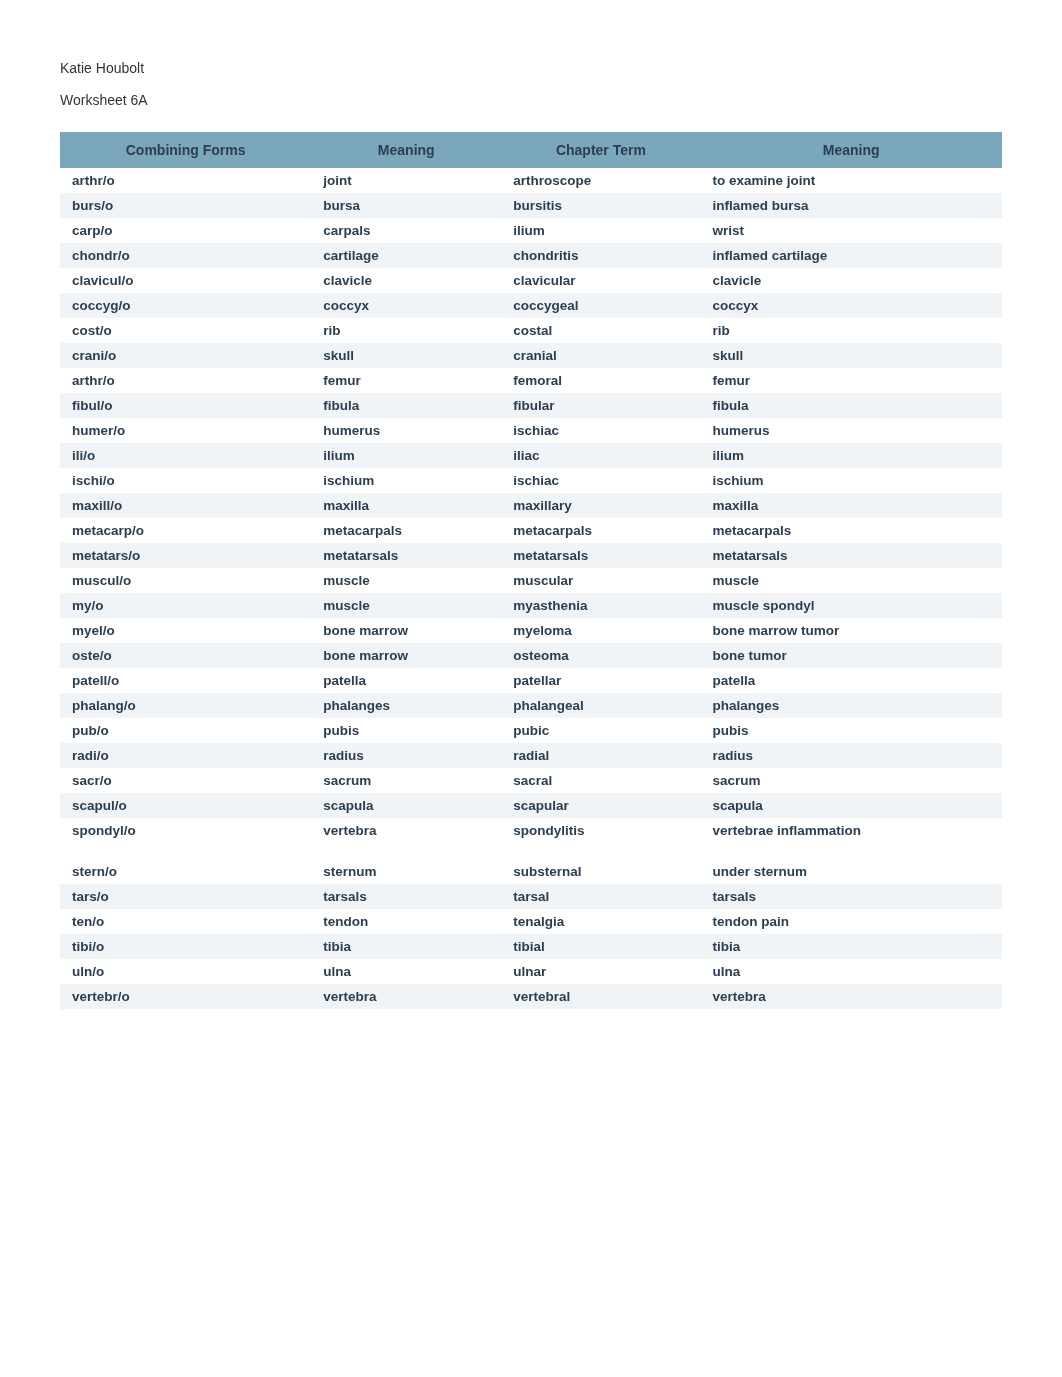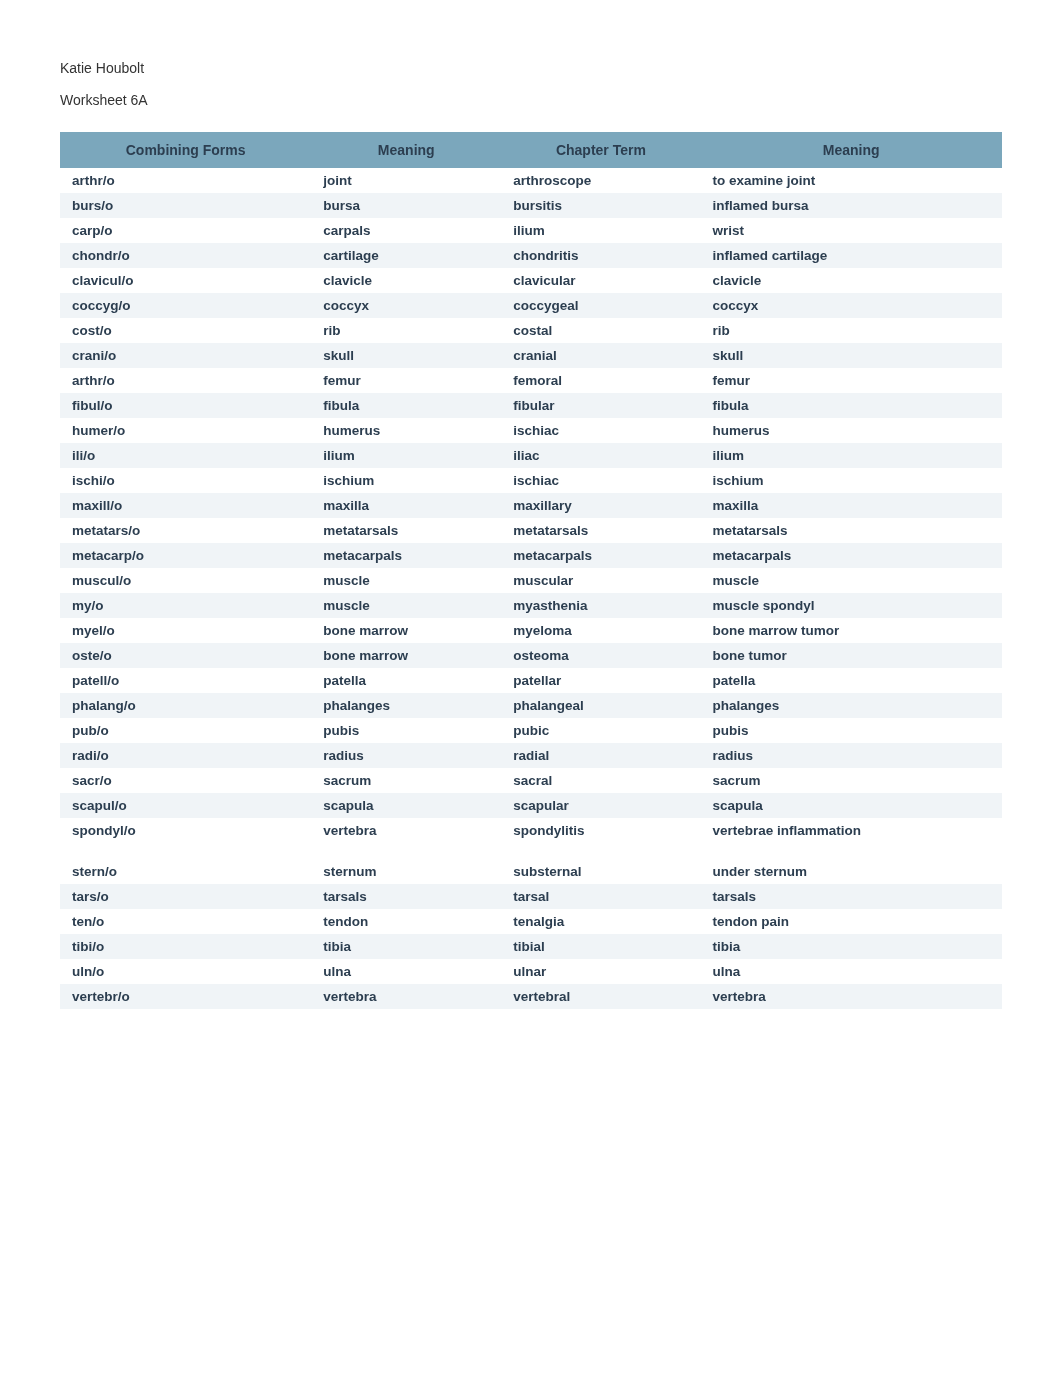--- a/index.html
+++ b/index.html
@@ -148,30 +148,30 @@
           <td>ischiac</td>
           <td>ischium</td>
         </tr>
         <tr>
           <td>maxill/o</td>
           <td>maxilla</td>
           <td>maxillary</td>
           <td>maxilla</td>
         </tr>
         <tr>
+          <td>metacarp/o</td>
+          <td>metacarpals</td>
+          <td>metacarpals</td>
+          <td>metacarpals</td>
+        </tr>
+        <tr>
           <td>metatars/o</td>
           <td>metatarsals</td>
           <td>metatarsals</td>
           <td>metatarsals</td>
-        </tr>
-        <tr>
-          <td>metacarp/o</td>
-          <td>metacarpals</td>
-          <td>metacarpals</td>
-          <td>metacarpals</td>
         </tr>
         <tr>
           <td>muscul/o</td>
           <td>muscle</td>
           <td>muscular</td>
           <td>muscle</td>
         </tr>
         <tr>
           <td>my/o</td>
           <td>muscle</td>

